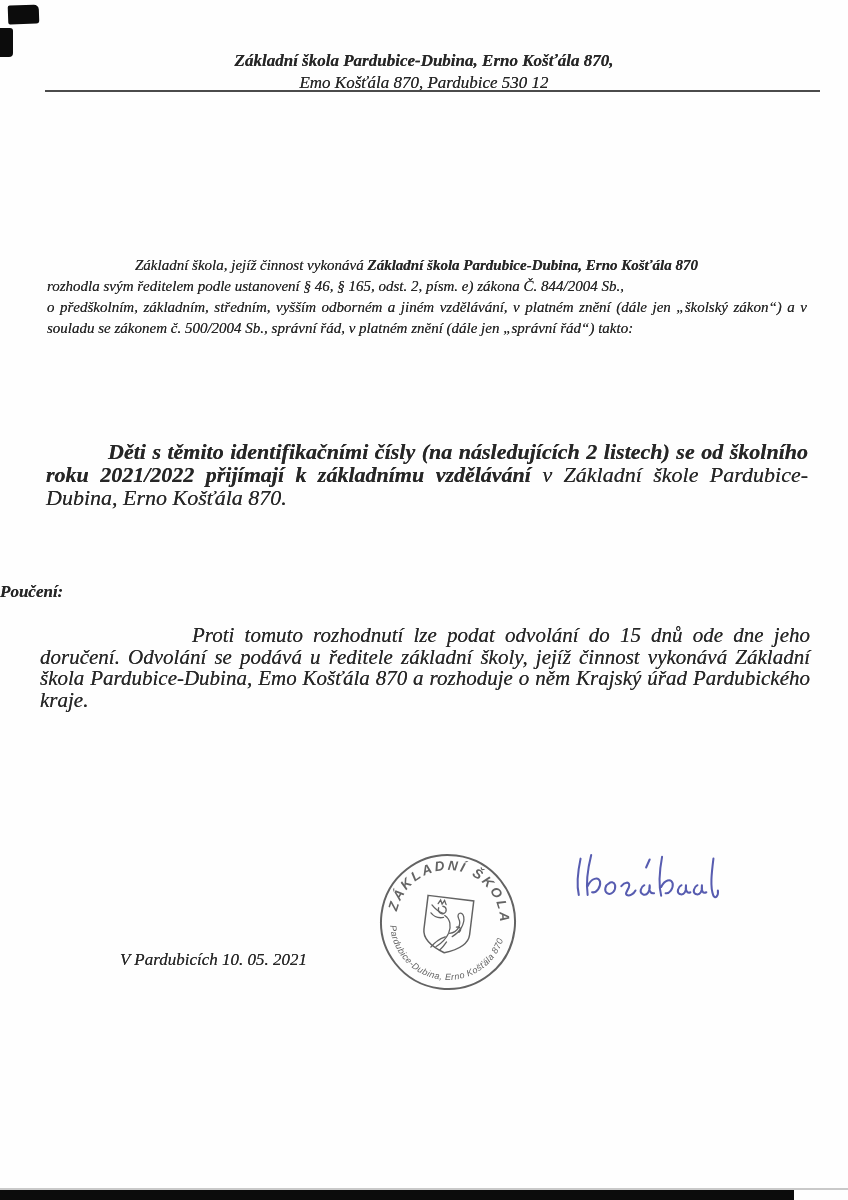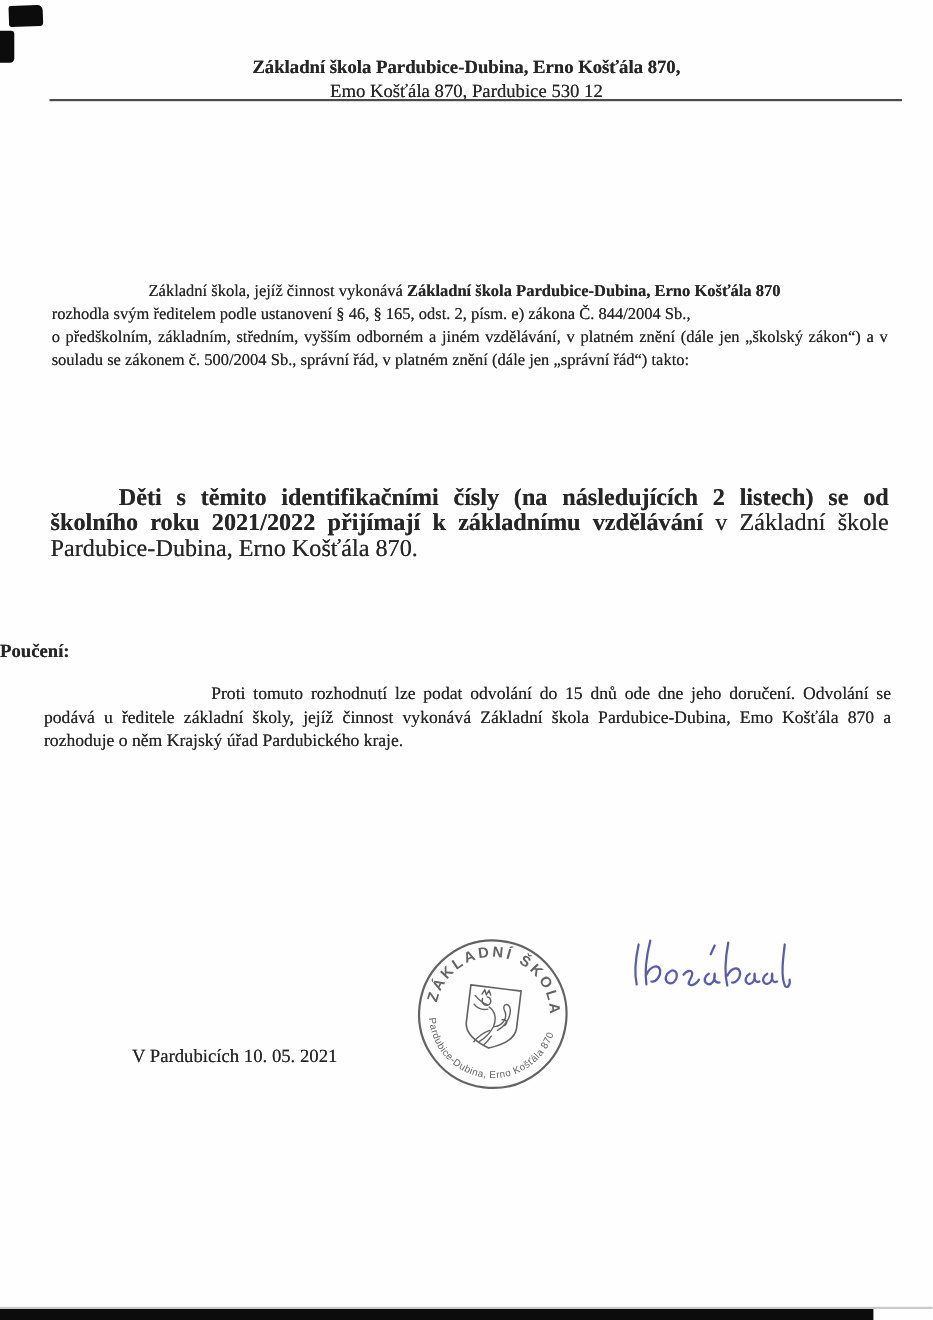--- a/index.html
+++ b/index.html
@@ -3,20 +3,21 @@
 <meta charset="utf-8">
 <style>
   html, body { margin: 0; padding: 0; background: #ffffff; }
   #page {
     position: relative;
     width: 848px; height: 1200px;
     background: #fefefe;
     font-family: "Liberation Serif", "DejaVu Serif", serif;
     color: #262626;
     overflow: hidden;
+    font-style: italic;
   }
   .txt { text-shadow: 0 0 0.6px rgba(45,45,45,.85); }
 
   
   .header {
     position: absolute; top: 50px; left: 14px; width: 820px;
     text-align: center; line-height: 22px; font-size: 17px;
   }
   .header .school-name { font-weight: bold; }
   .header-rule {
@@ -40,21 +41,21 @@
   .p-decision {
     top: 418px; left: 46px; width: 762px;
     font-size: 22px; line-height: 23px; text-indent: 62px;
   }
   .notice-heading {
     position: absolute; top: 582px; left: 0; width: 848px;
     text-align: left; font-weight: bold; font-size: 17px;
   }
   .p-notice {
     top: 604px; left: 40px; width: 770px;
-    font-size: 16px; line-height: 21.5px; text-indent: 152px;
+    font-size: 21px; line-height: 21.5px; text-indent: 152px;
   }
 
   .signer-line {
     position: absolute; top: 779px; left: 452px;
     font-size: 17px;
   }
   .place-date {
     position: absolute; top: 934px; left: 120px;
     font-size: 17px;
     margin-top: 16px;

